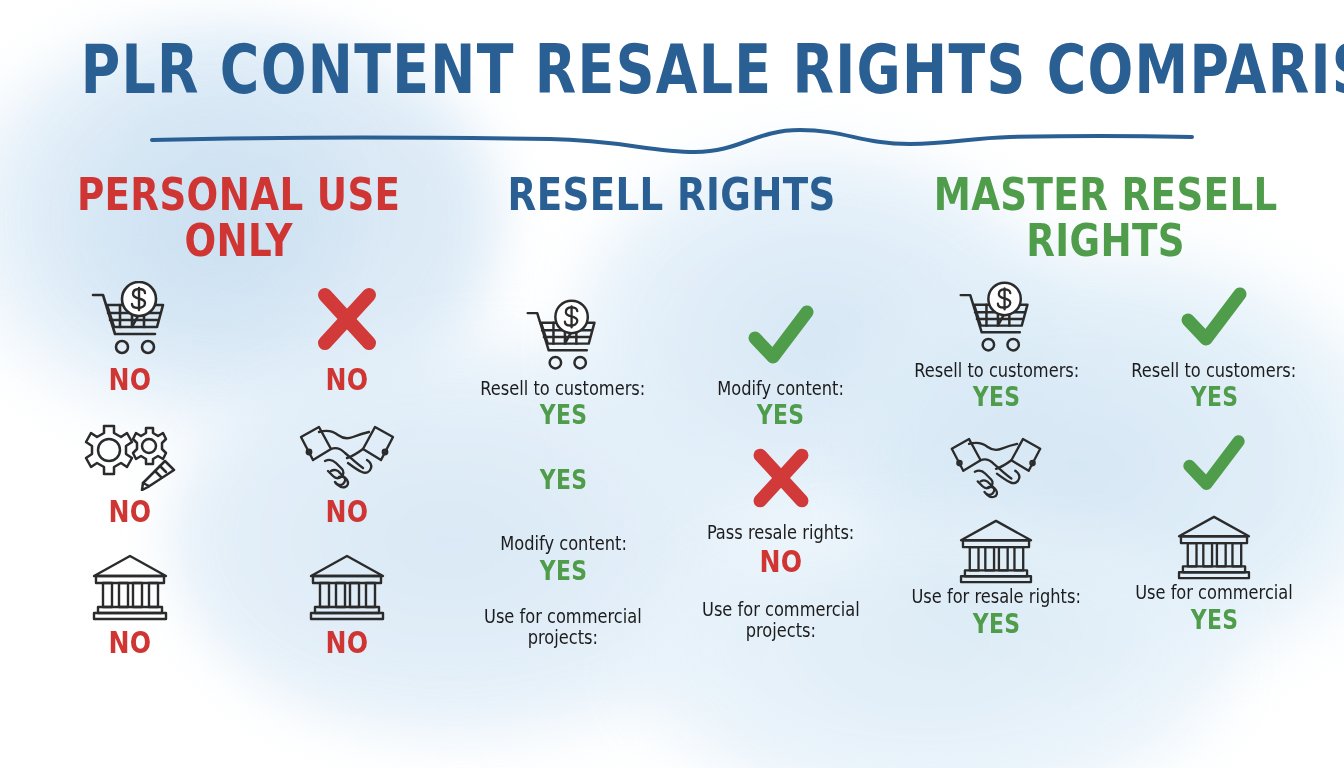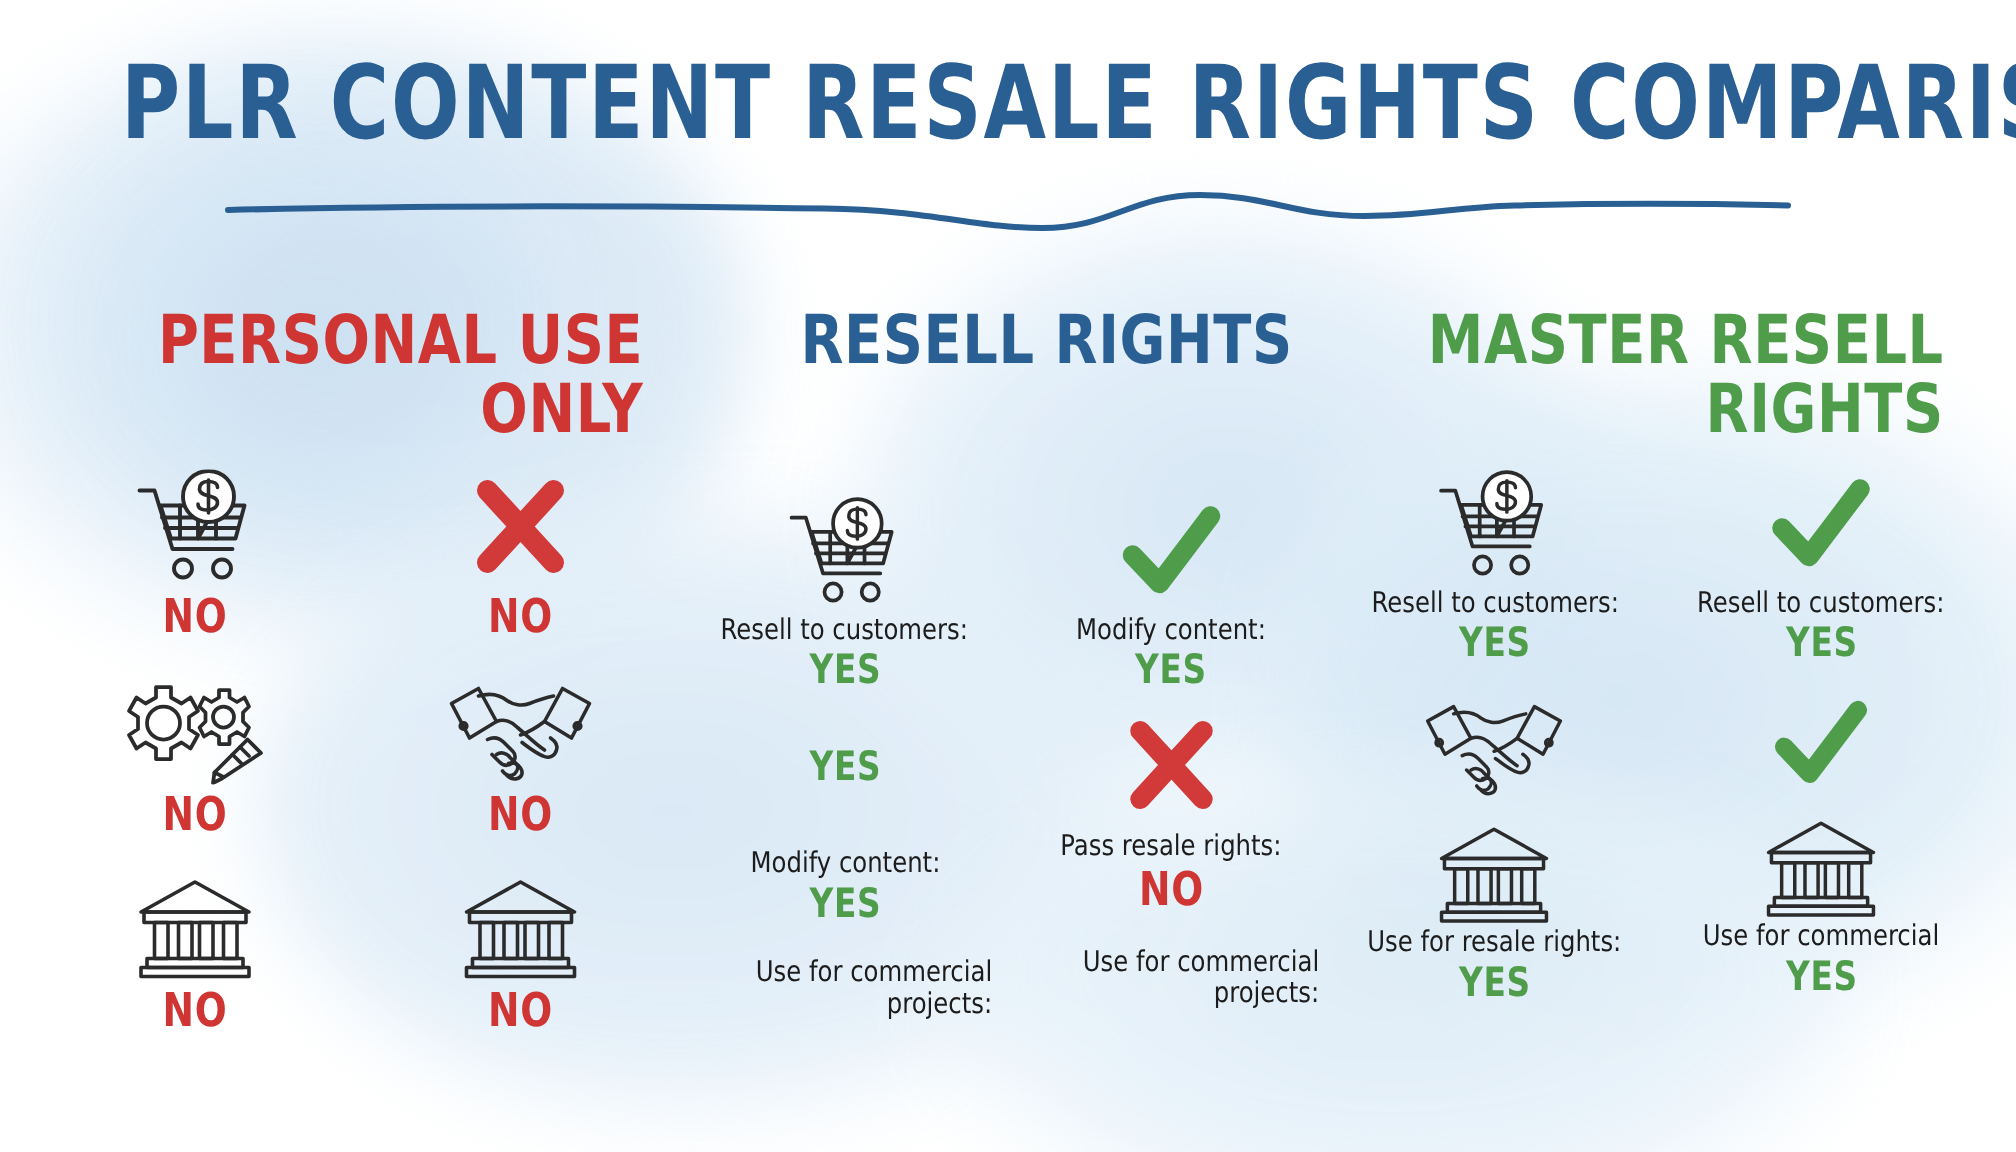--- a/index.html
+++ b/index.html
@@ -84,21 +84,21 @@
   }
 
   .divider-wrap { margin-top: 18px; display: flex; justify-content: center; }
 
   
   .columns {
     display: flex;
     margin-top: 16px;
     padding: 0 22px;
   }
-  .column { width: 33.333%; text-align: right; margin-top: 32px; }
+  .column { width: 33.333%; text-align: center; }
 
   .col-title {
     font-family: "DejaVu Sans Condensed", "Liberation Sans Narrow", "Liberation Sans", sans-serif;
     font-weight: 700;
     font-size: 45px;
     line-height: 1.02;
     letter-spacing: .4px;
     transform: scaleX(.92);
     padding: 0 10px;
     min-height: 96px;

